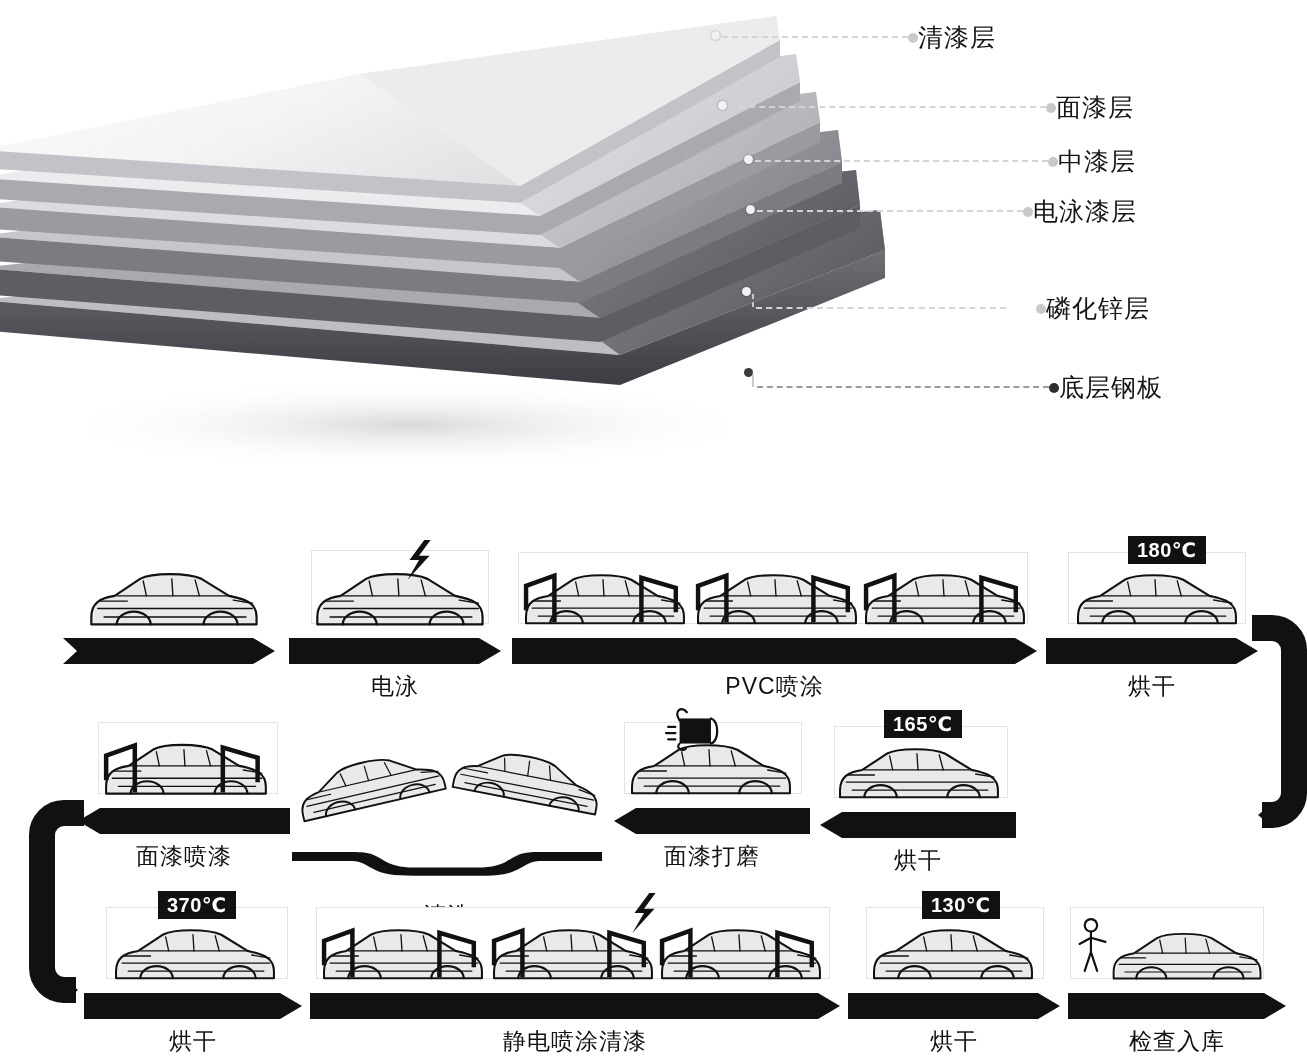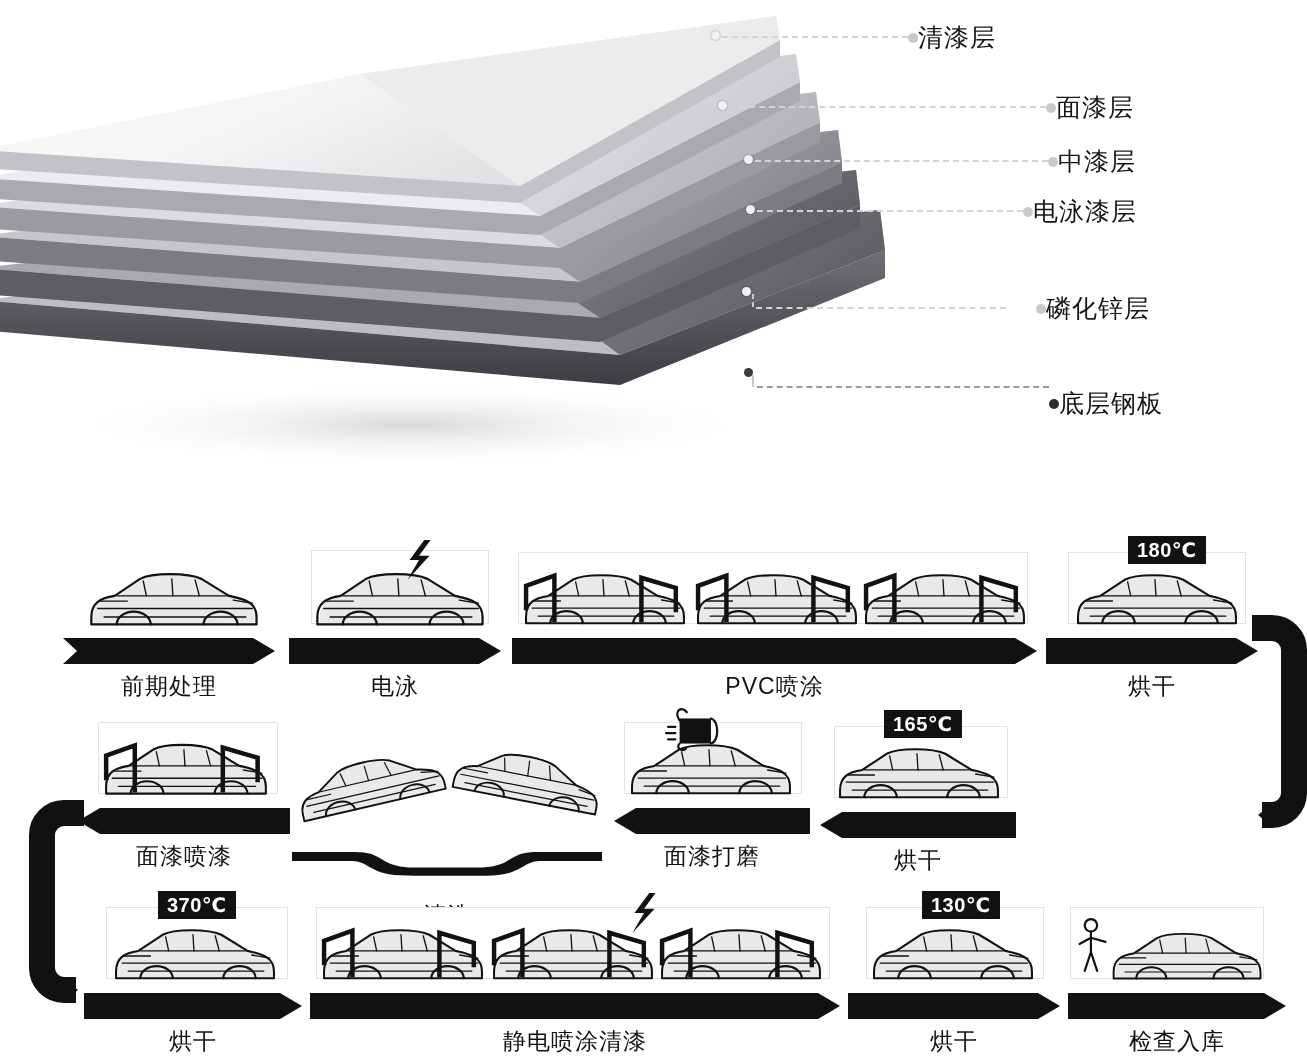--- a/index.html
+++ b/index.html
@@ -166,21 +166,21 @@
     <span class="txt">中漆层</span>
   </div>
   <div class="lbl" style="left:1023px;top:195px;">
     <span class="bullet"></span>
     <span class="txt">电泳漆层</span>
   </div>
   <div class="lbl" style="left:1036px;top:292px;">
     <span class="bullet"></span>
     <span class="txt">磷化锌层</span>
   </div>
-  <div class="lbl dark" style="left:1049px;top:371px;margin-top:16px;">
+  <div class="lbl dark" style="left:1049px;top:371px;">
     <span class="bullet"></span>
     <span class="txt">底层钢板</span>
   </div>
 </div>
 
 <div id="flow-section">
 
   <svg width="0" height="0" style="position:absolute" aria-hidden="true">
     <defs>
       <g id="sym-car">
@@ -215,21 +215,20 @@
 
   <div class="row" id="row1">
 
     <div class="step" style="left:63px;top:0;width:212px;height:134px;">
       <svg class="step-art" width="180" height="62" viewBox="0 0 170 58" style="left:22px;">
         <use href="#sym-car"></use>
       </svg>
       <svg class="bar" width="212" height="26" viewBox="0 0 212 26" preserveAspectRatio="none" style="left:0;">
         <path class="solid" d="M0 0 L190 0 L212 13 L190 26 L0 26 L14 13 Z"></path>
       </svg>
-      <div class="cap">前期处理</div>
     </div>
 
     <div class="step" style="left:289px;top:0;width:212px;height:134px;">
       <div class="booth" style="left:22px;top:20px;width:176px;height:72px;"></div>
       <svg class="step-art" width="180" height="62" viewBox="0 0 170 58" style="left:22px;">
         <use href="#sym-car"></use>
       </svg>
       <svg width="24" height="40" viewBox="0 0 22 38" style="position:absolute;left:118px;top:10px;">
         <use href="#sym-bolt"></use>
       </svg>

